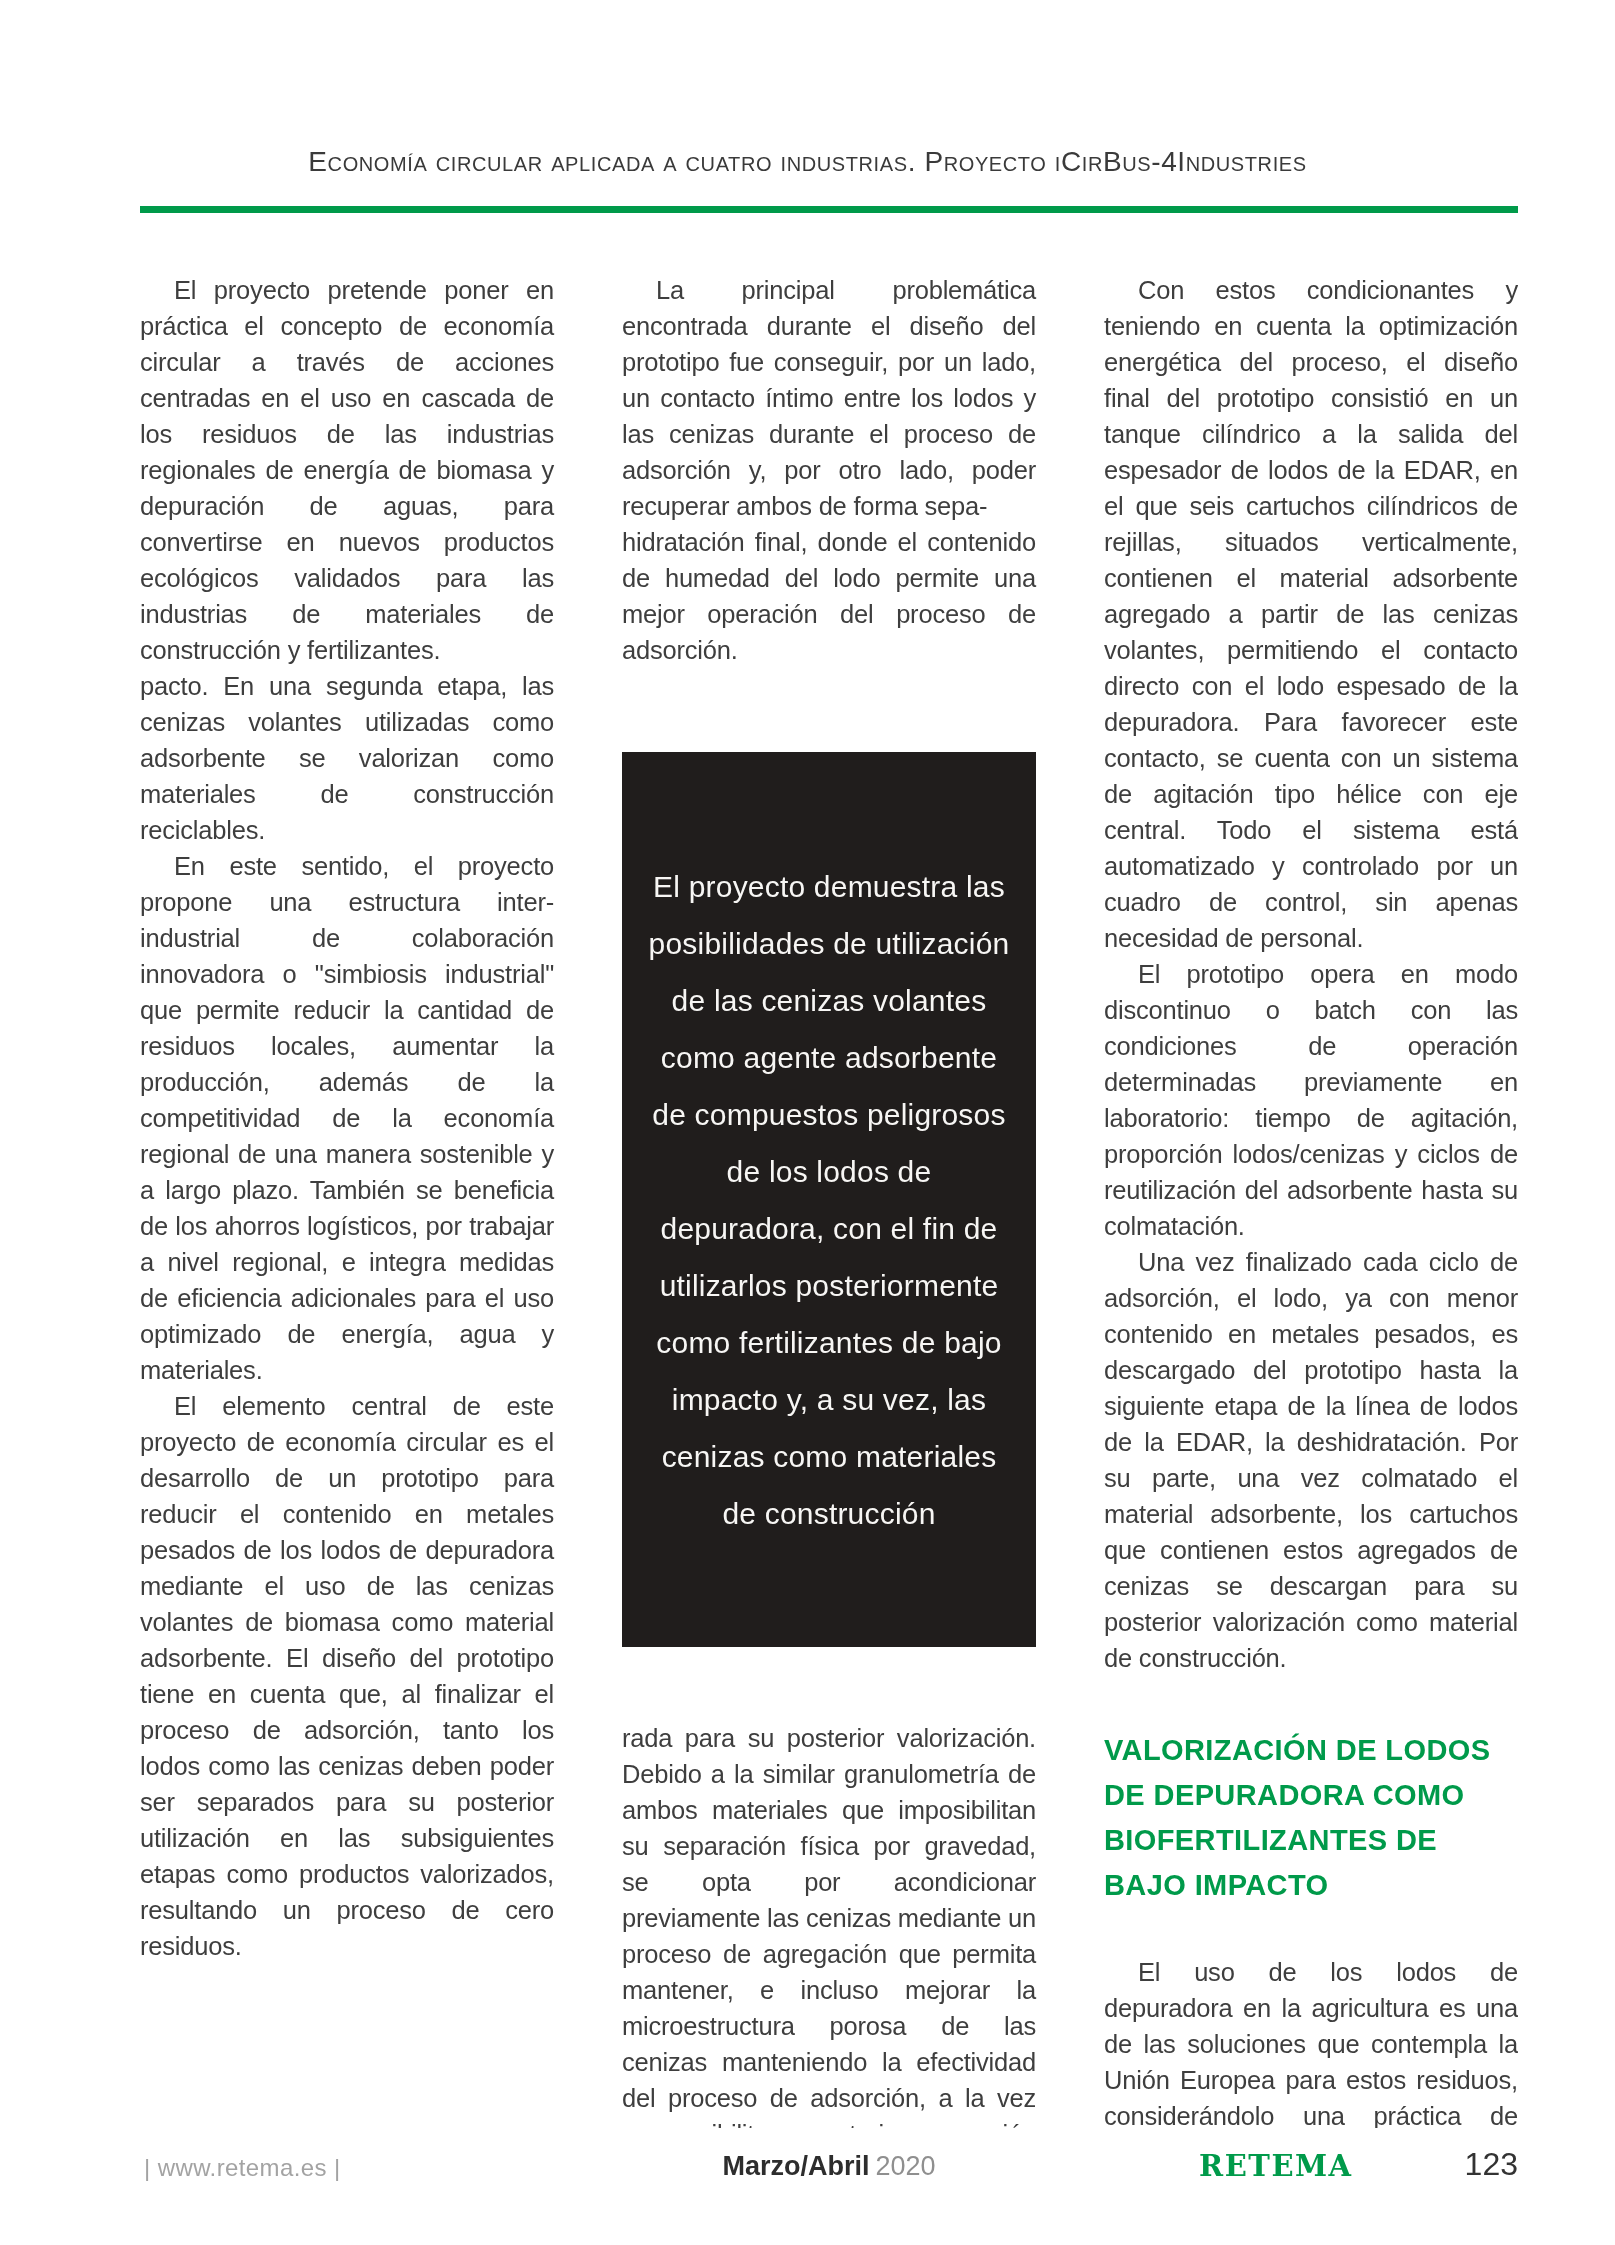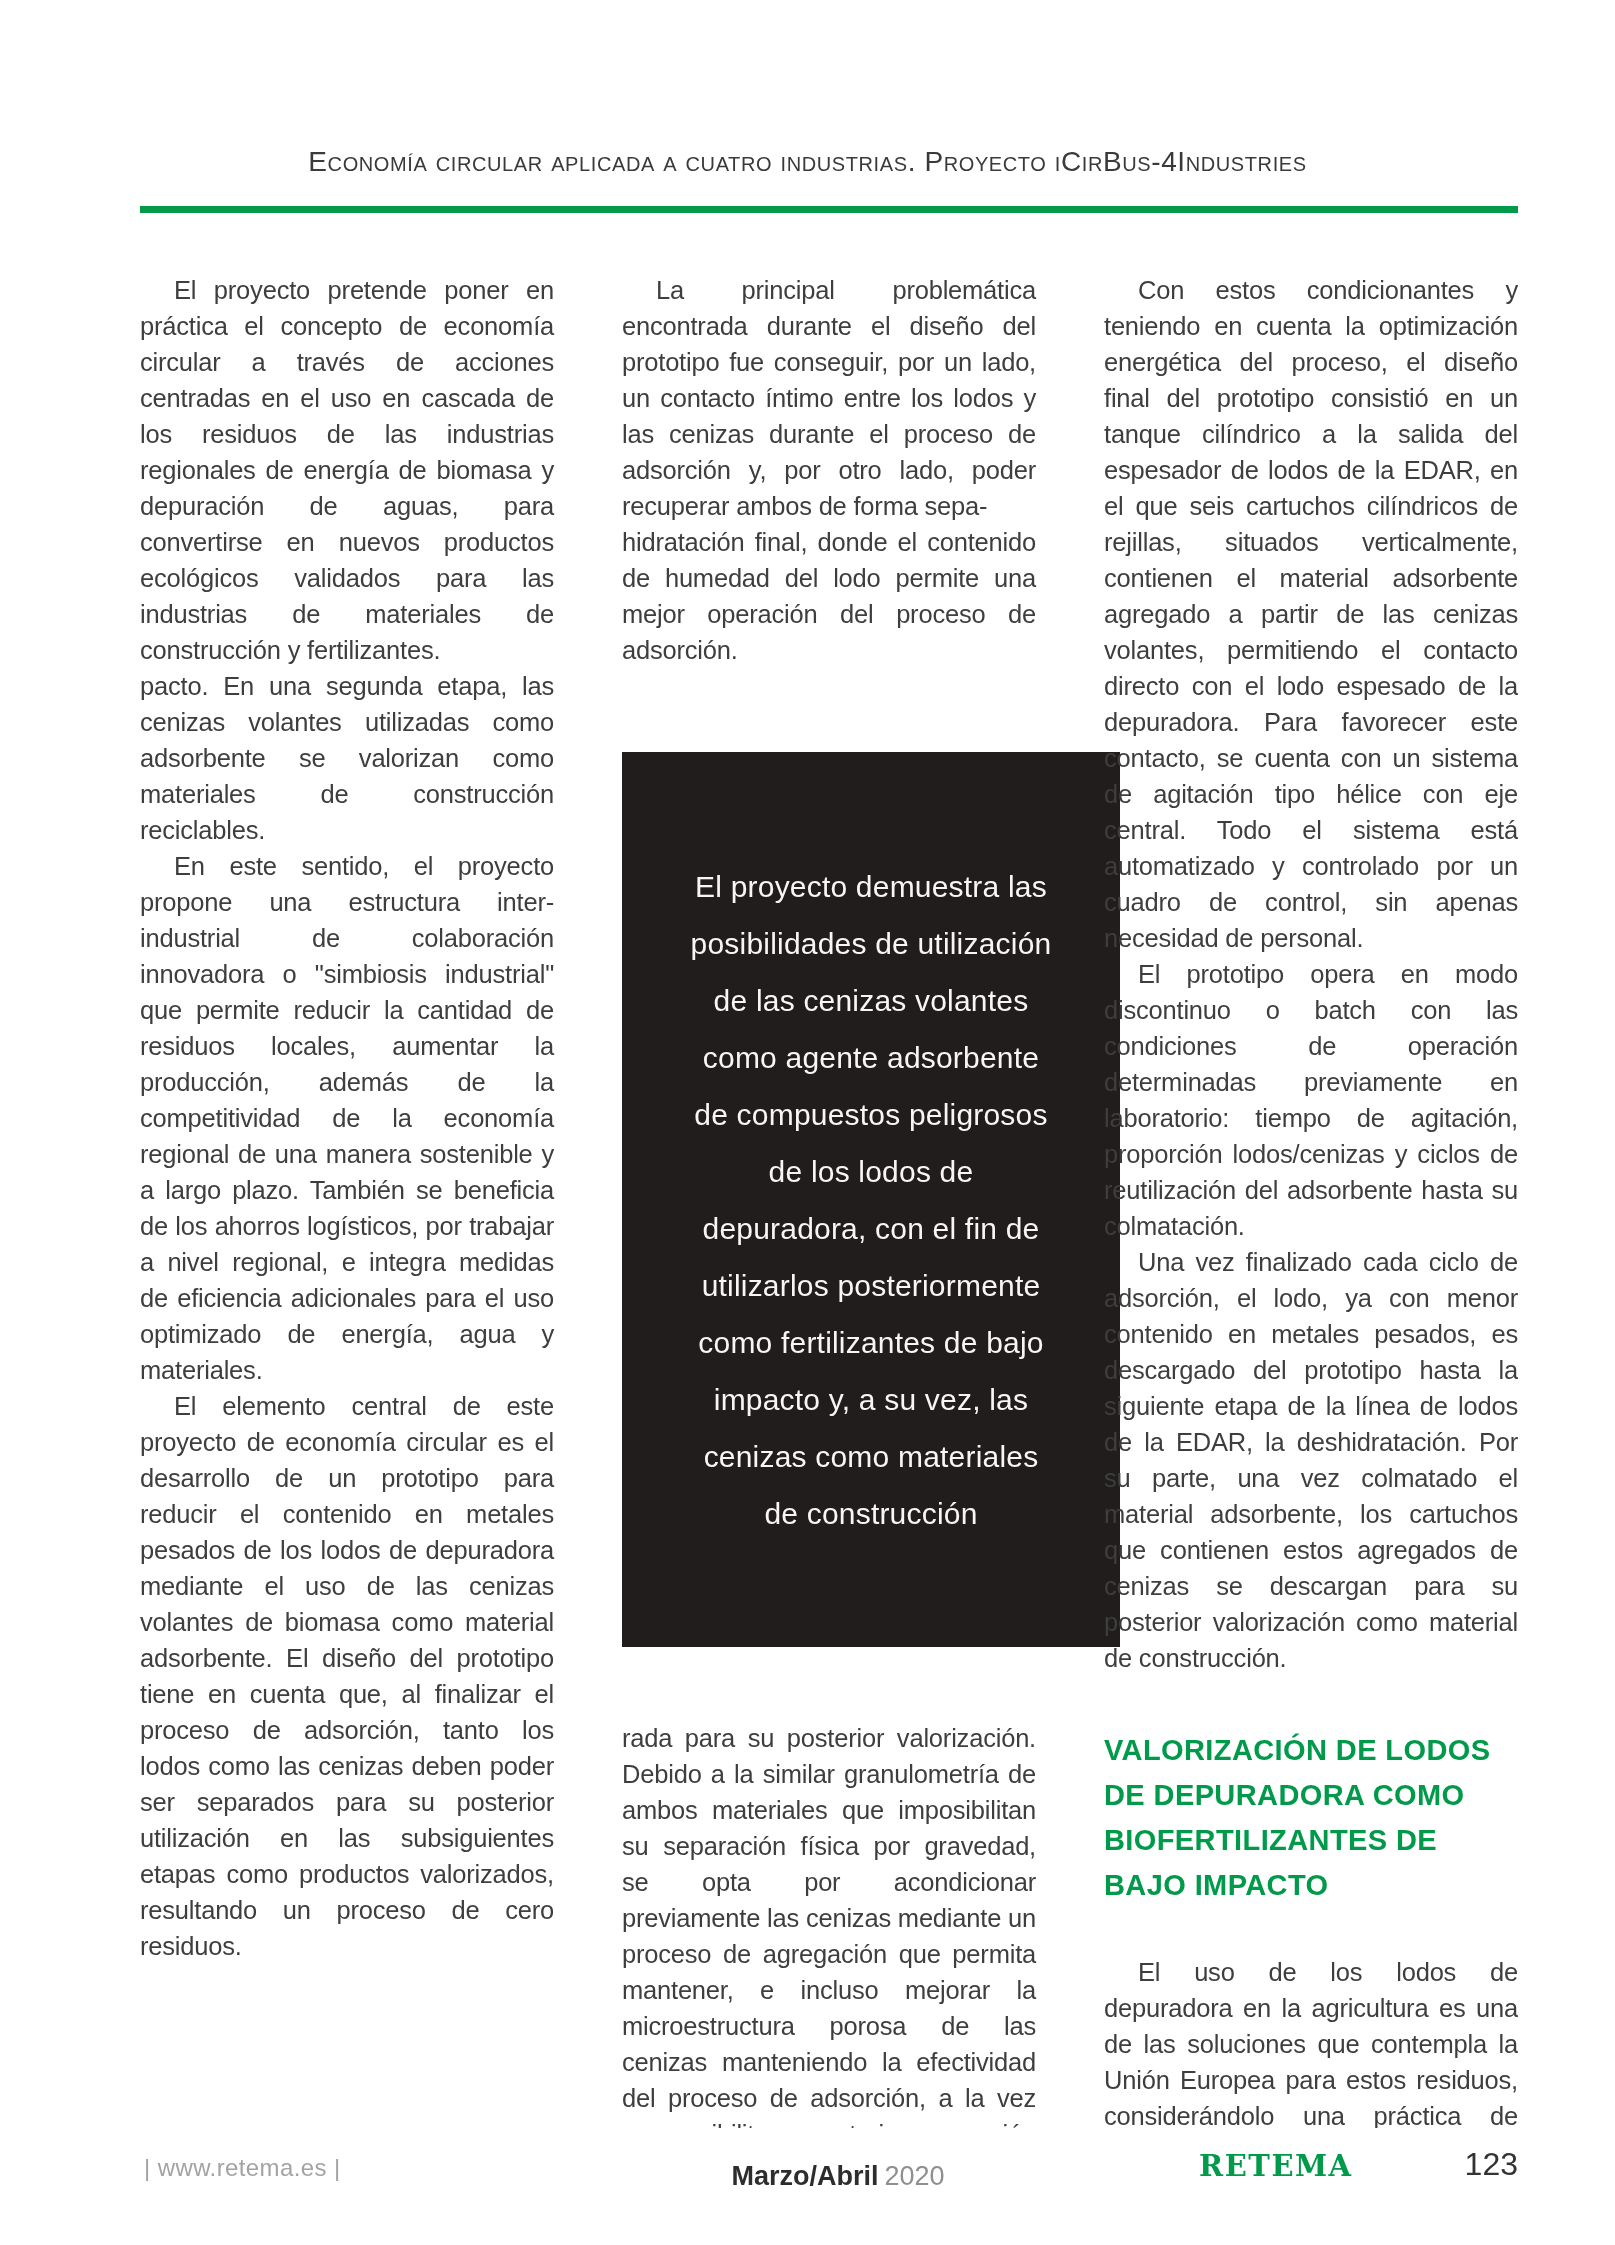--- a/index.html
+++ b/index.html
@@ -66,21 +66,21 @@
     font-weight: 700;
     color: #009a4a;
     letter-spacing: 0.4px;
     text-align: left;
   }
 
   
   .pull-quote {
     margin-top: 84px;
     margin-bottom: 73px;
-    width: 498px;
+    width: 414px;
     height: 895px;
     background: #201d1c;
     display: flex;
     align-items: center;
     justify-content: center;
     box-sizing: border-box;
     padding: 20px 8px;
   }
   .pull-quote-text {
     white-space: pre-line;
@@ -105,25 +105,24 @@
     left: 4px;
     top: 8px;
     font-size: 24px;
     color: #a3a3a3;
     letter-spacing: 0.4px;
   }
   .footer-issue {
     position: absolute;
     left: 50%;
     transform: translateX(-50%);
-    top: 15px;
+    top: 5px;
     font-size: 27px;
     color: #2d2d2d;
     font-weight: 700;
-    margin-left: 9px;
   }
   .footer-issue .year {
     font-weight: 400;
     color: #8f8f8f;
     margin-left: 6px;
   }
   .footer-right {
     position: absolute;
     right: 0;
     top: 0;

